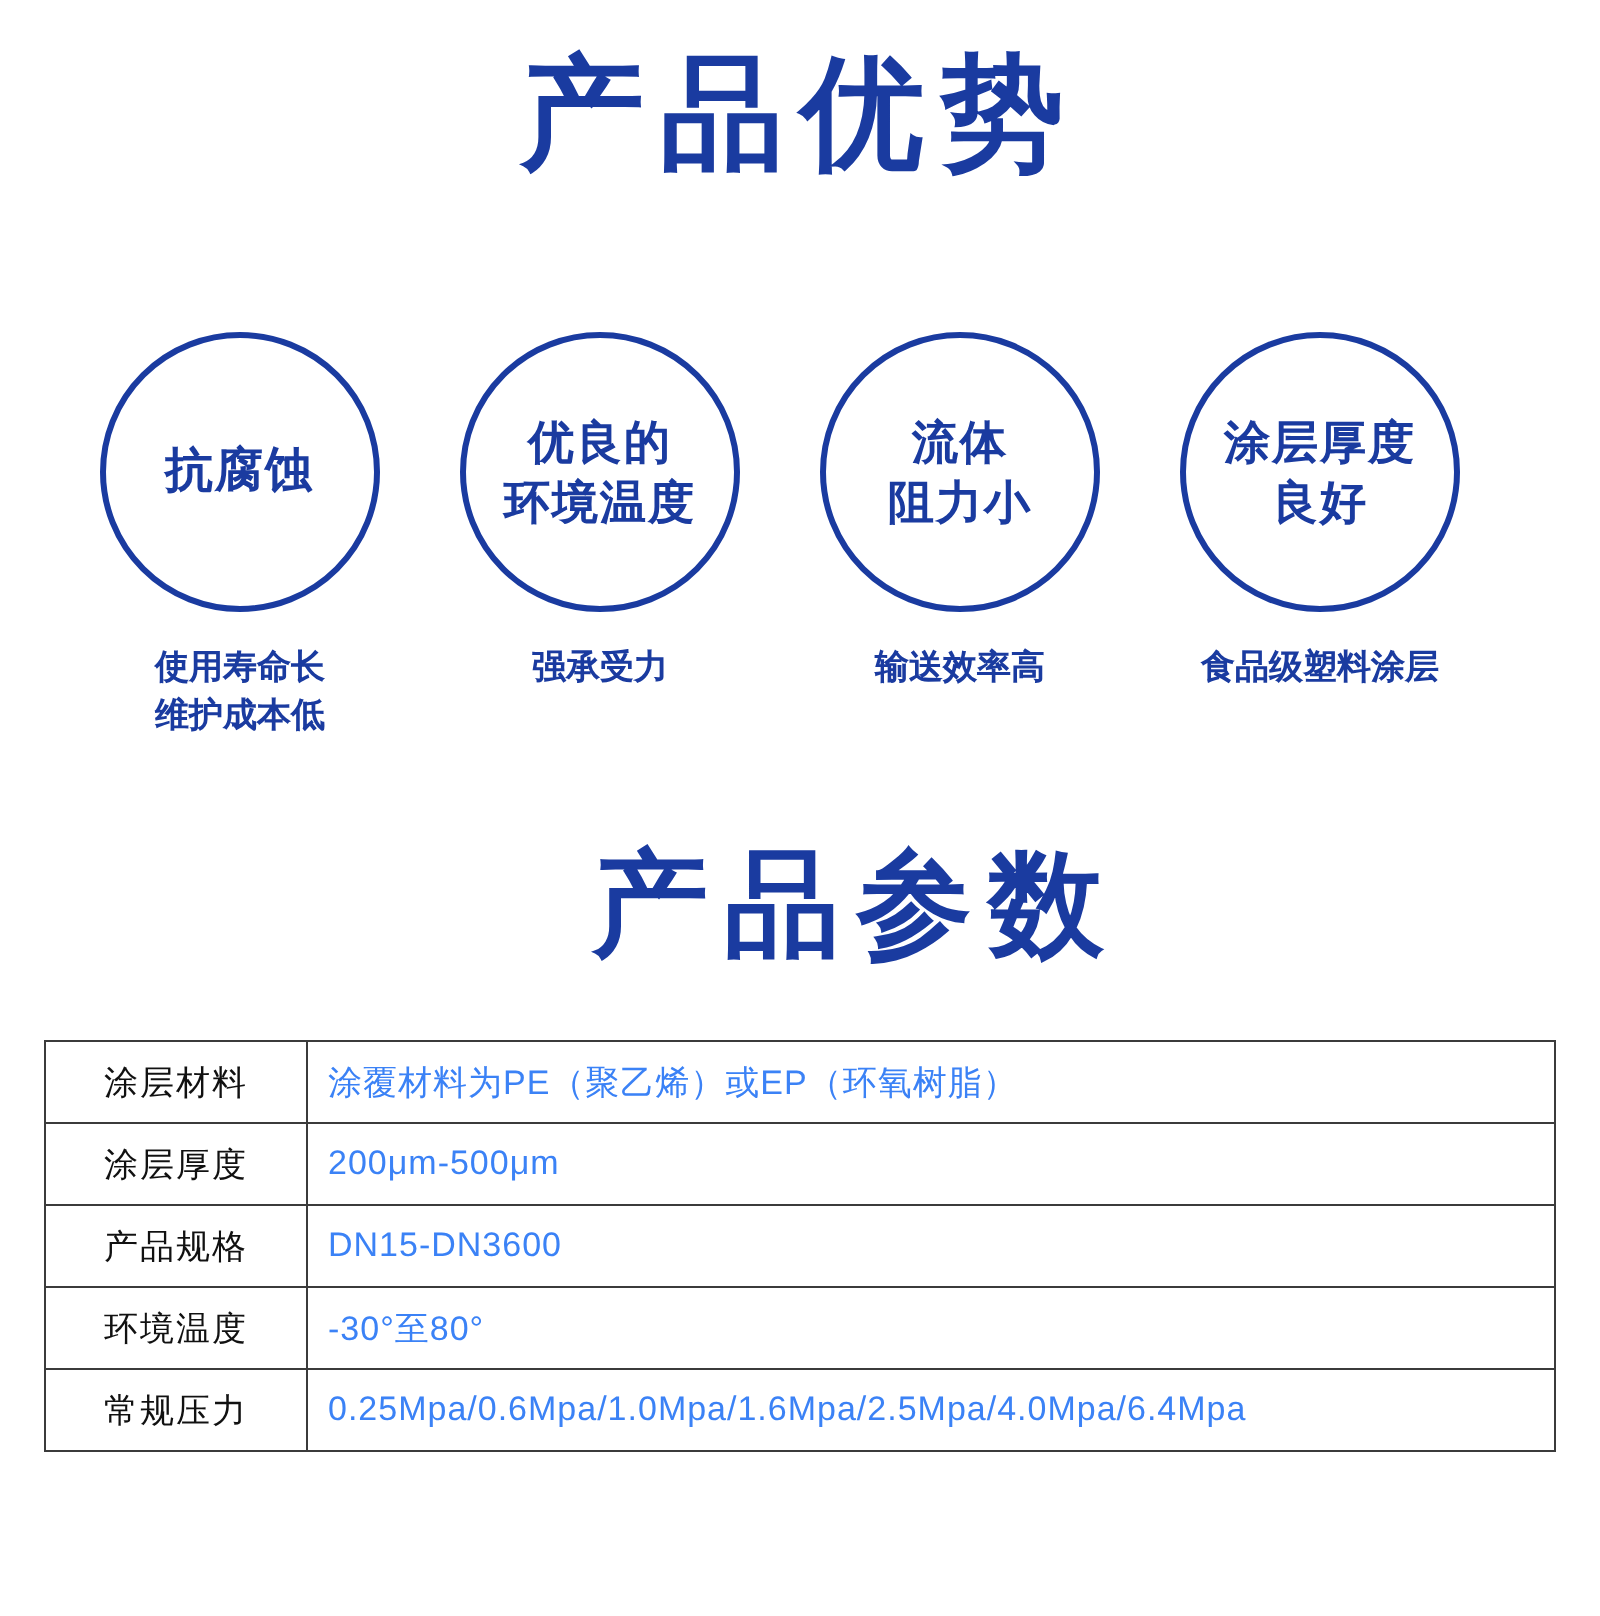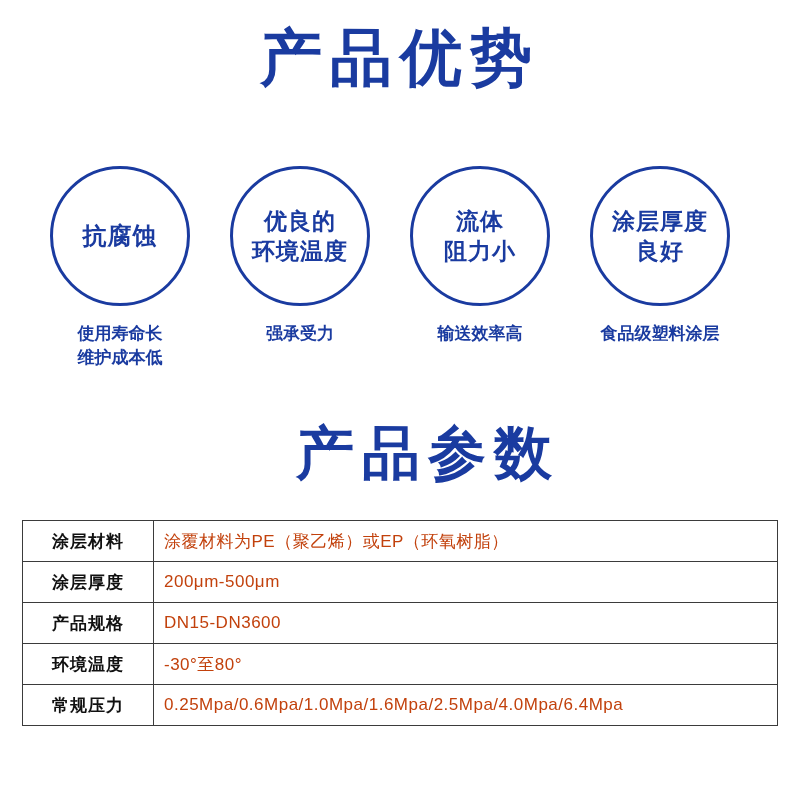--- a/index.html
+++ b/index.html
@@ -103,27 +103,27 @@
     left: 22px;
     width: 756px;
     border-collapse: collapse;
     table-layout: fixed;
   }
   #params-table td {
     border: 1px solid #3b3b3b;
     height: 40px;
     padding: 0 10px;
     font-size: 17px;
-    color: #c2410c;
+    color: #3b82f6;
     font-family: "Liberation Sans", sans-serif;
     vertical-align: middle;
   }
   #params-table td.label {
     width: 110px;
-    font-weight: bold;
+    font-weight: normal;
     text-align: center;
     letter-spacing: 1px;
     color: #111111;
   }
   #params-table td.value {
     letter-spacing: 0.5px;
   }
 </style>
 </head>
 <body>

